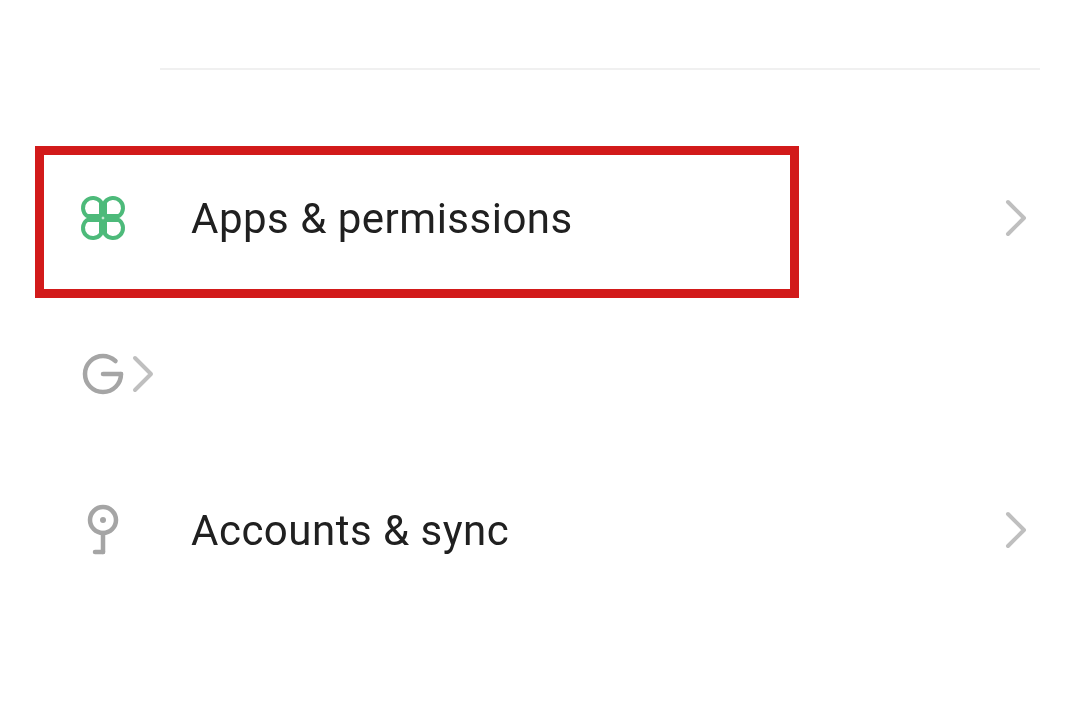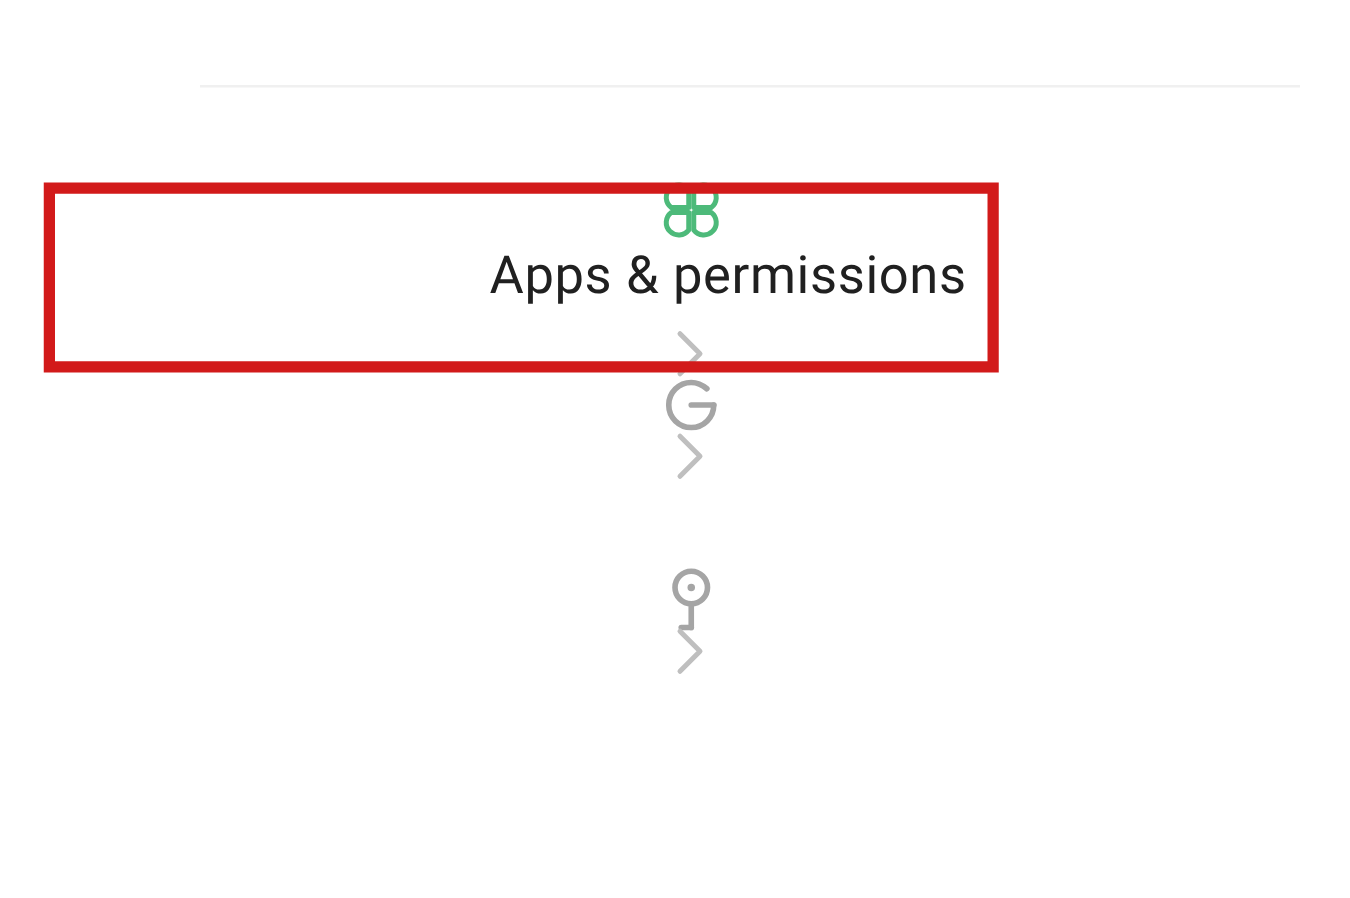--- a/index.html
+++ b/index.html
@@ -28,21 +28,20 @@
       left: 0;
       right: 0;
     }
     .settings-item {
       display: flex;
       align-items: center;
       height: 156px;
       padding-left: 75px;
       padding-right: 50px;
       cursor: pointer;
-      flex-direction: column;
     }
     .settings-item .icon-slot {
       width: 56px;
       height: 56px;
       display: flex;
       align-items: center;
       justify-content: center;
       flex-shrink: 0;
     }
     .settings-item .item-label {
@@ -118,20 +117,21 @@
     <span class="icon-slot">
       <svg width="56" height="56" viewBox="0 0 56 56">
         <g fill="none" stroke="#A5A5A5" stroke-width="4.5" stroke-linecap="round" stroke-linejoin="round">
           <circle cx="28" cy="18" r="13"></circle>
           <circle cx="28" cy="18" r="3" fill="#A5A5A5" stroke="none"></circle>
           <line x1="28" y1="31" x2="28" y2="50"></line>
           <line x1="28" y1="50" x2="20" y2="50"></line>
         </g>
       </svg>
     </span>
+    <span class="item-label">Accounts &amp; sync</span>
     <span class="chevron">
       <svg width="26" height="40" viewBox="0 0 26 40">
         <polyline points="4,4 20,20 4,36" fill="none" stroke="#BFBFBF" stroke-width="4" stroke-linecap="round" stroke-linejoin="round"></polyline>
       </svg>
     </span>
   </div>
 
 </div>
 
 <div class="highlight-box"></div>

